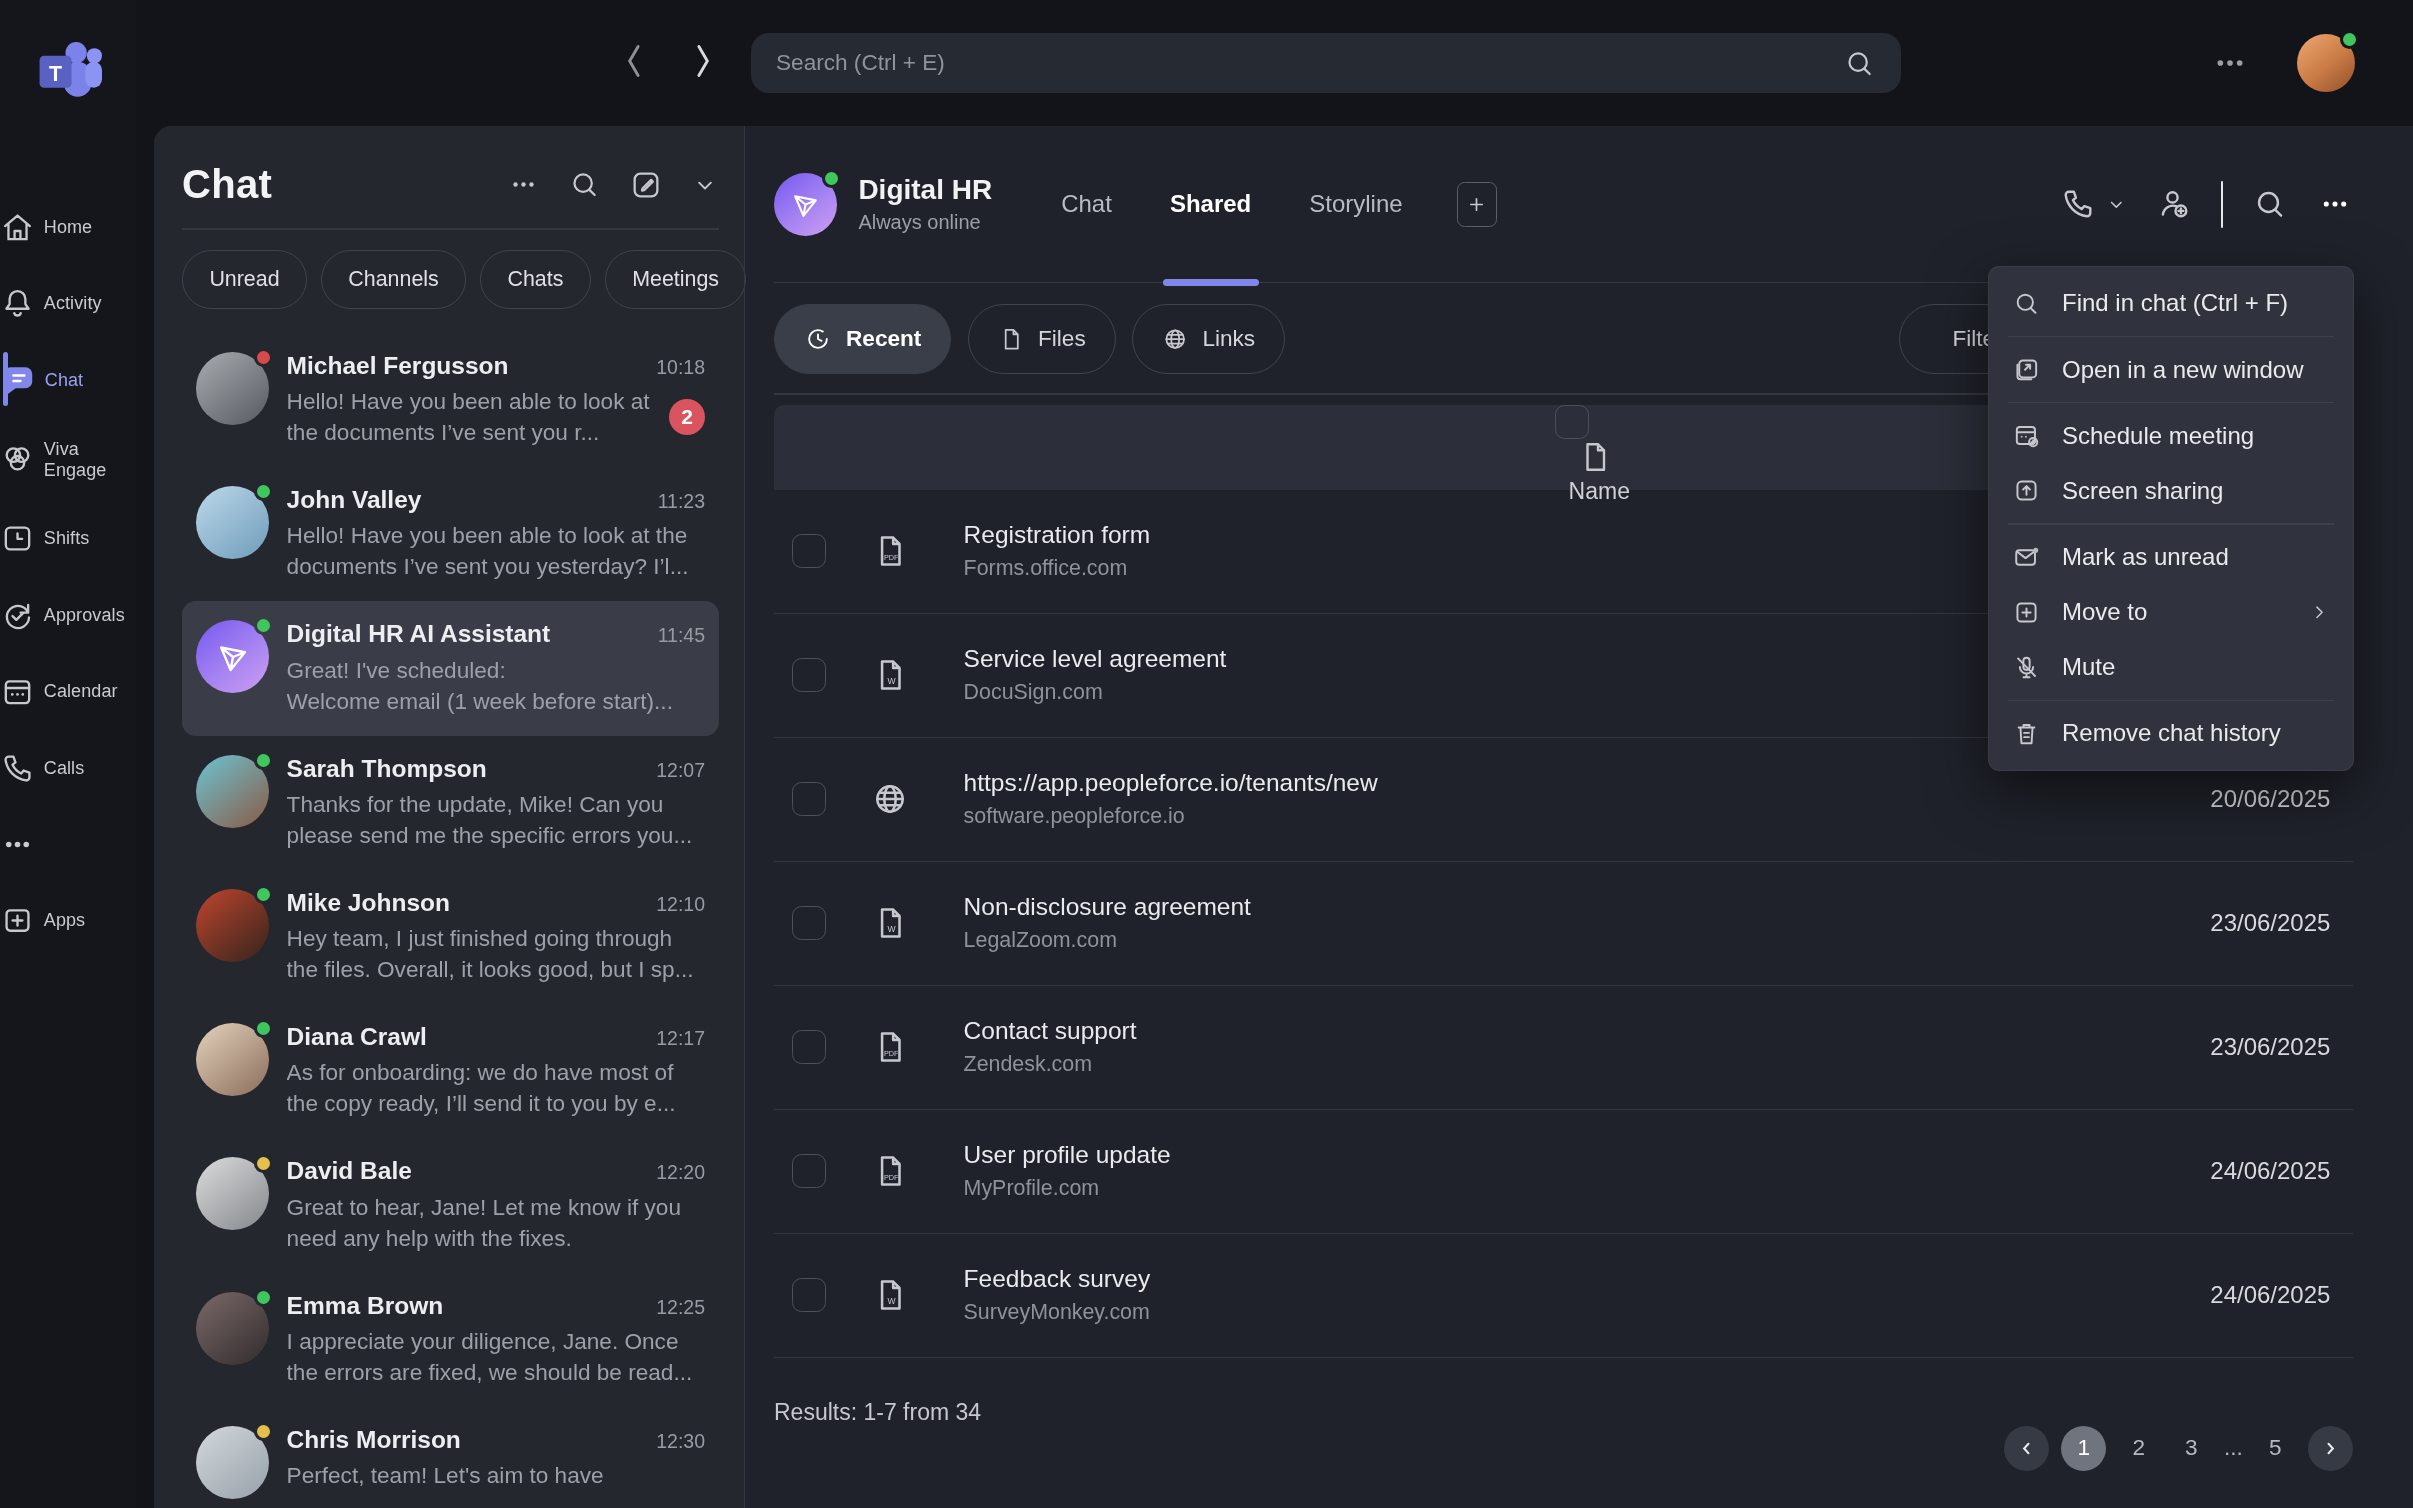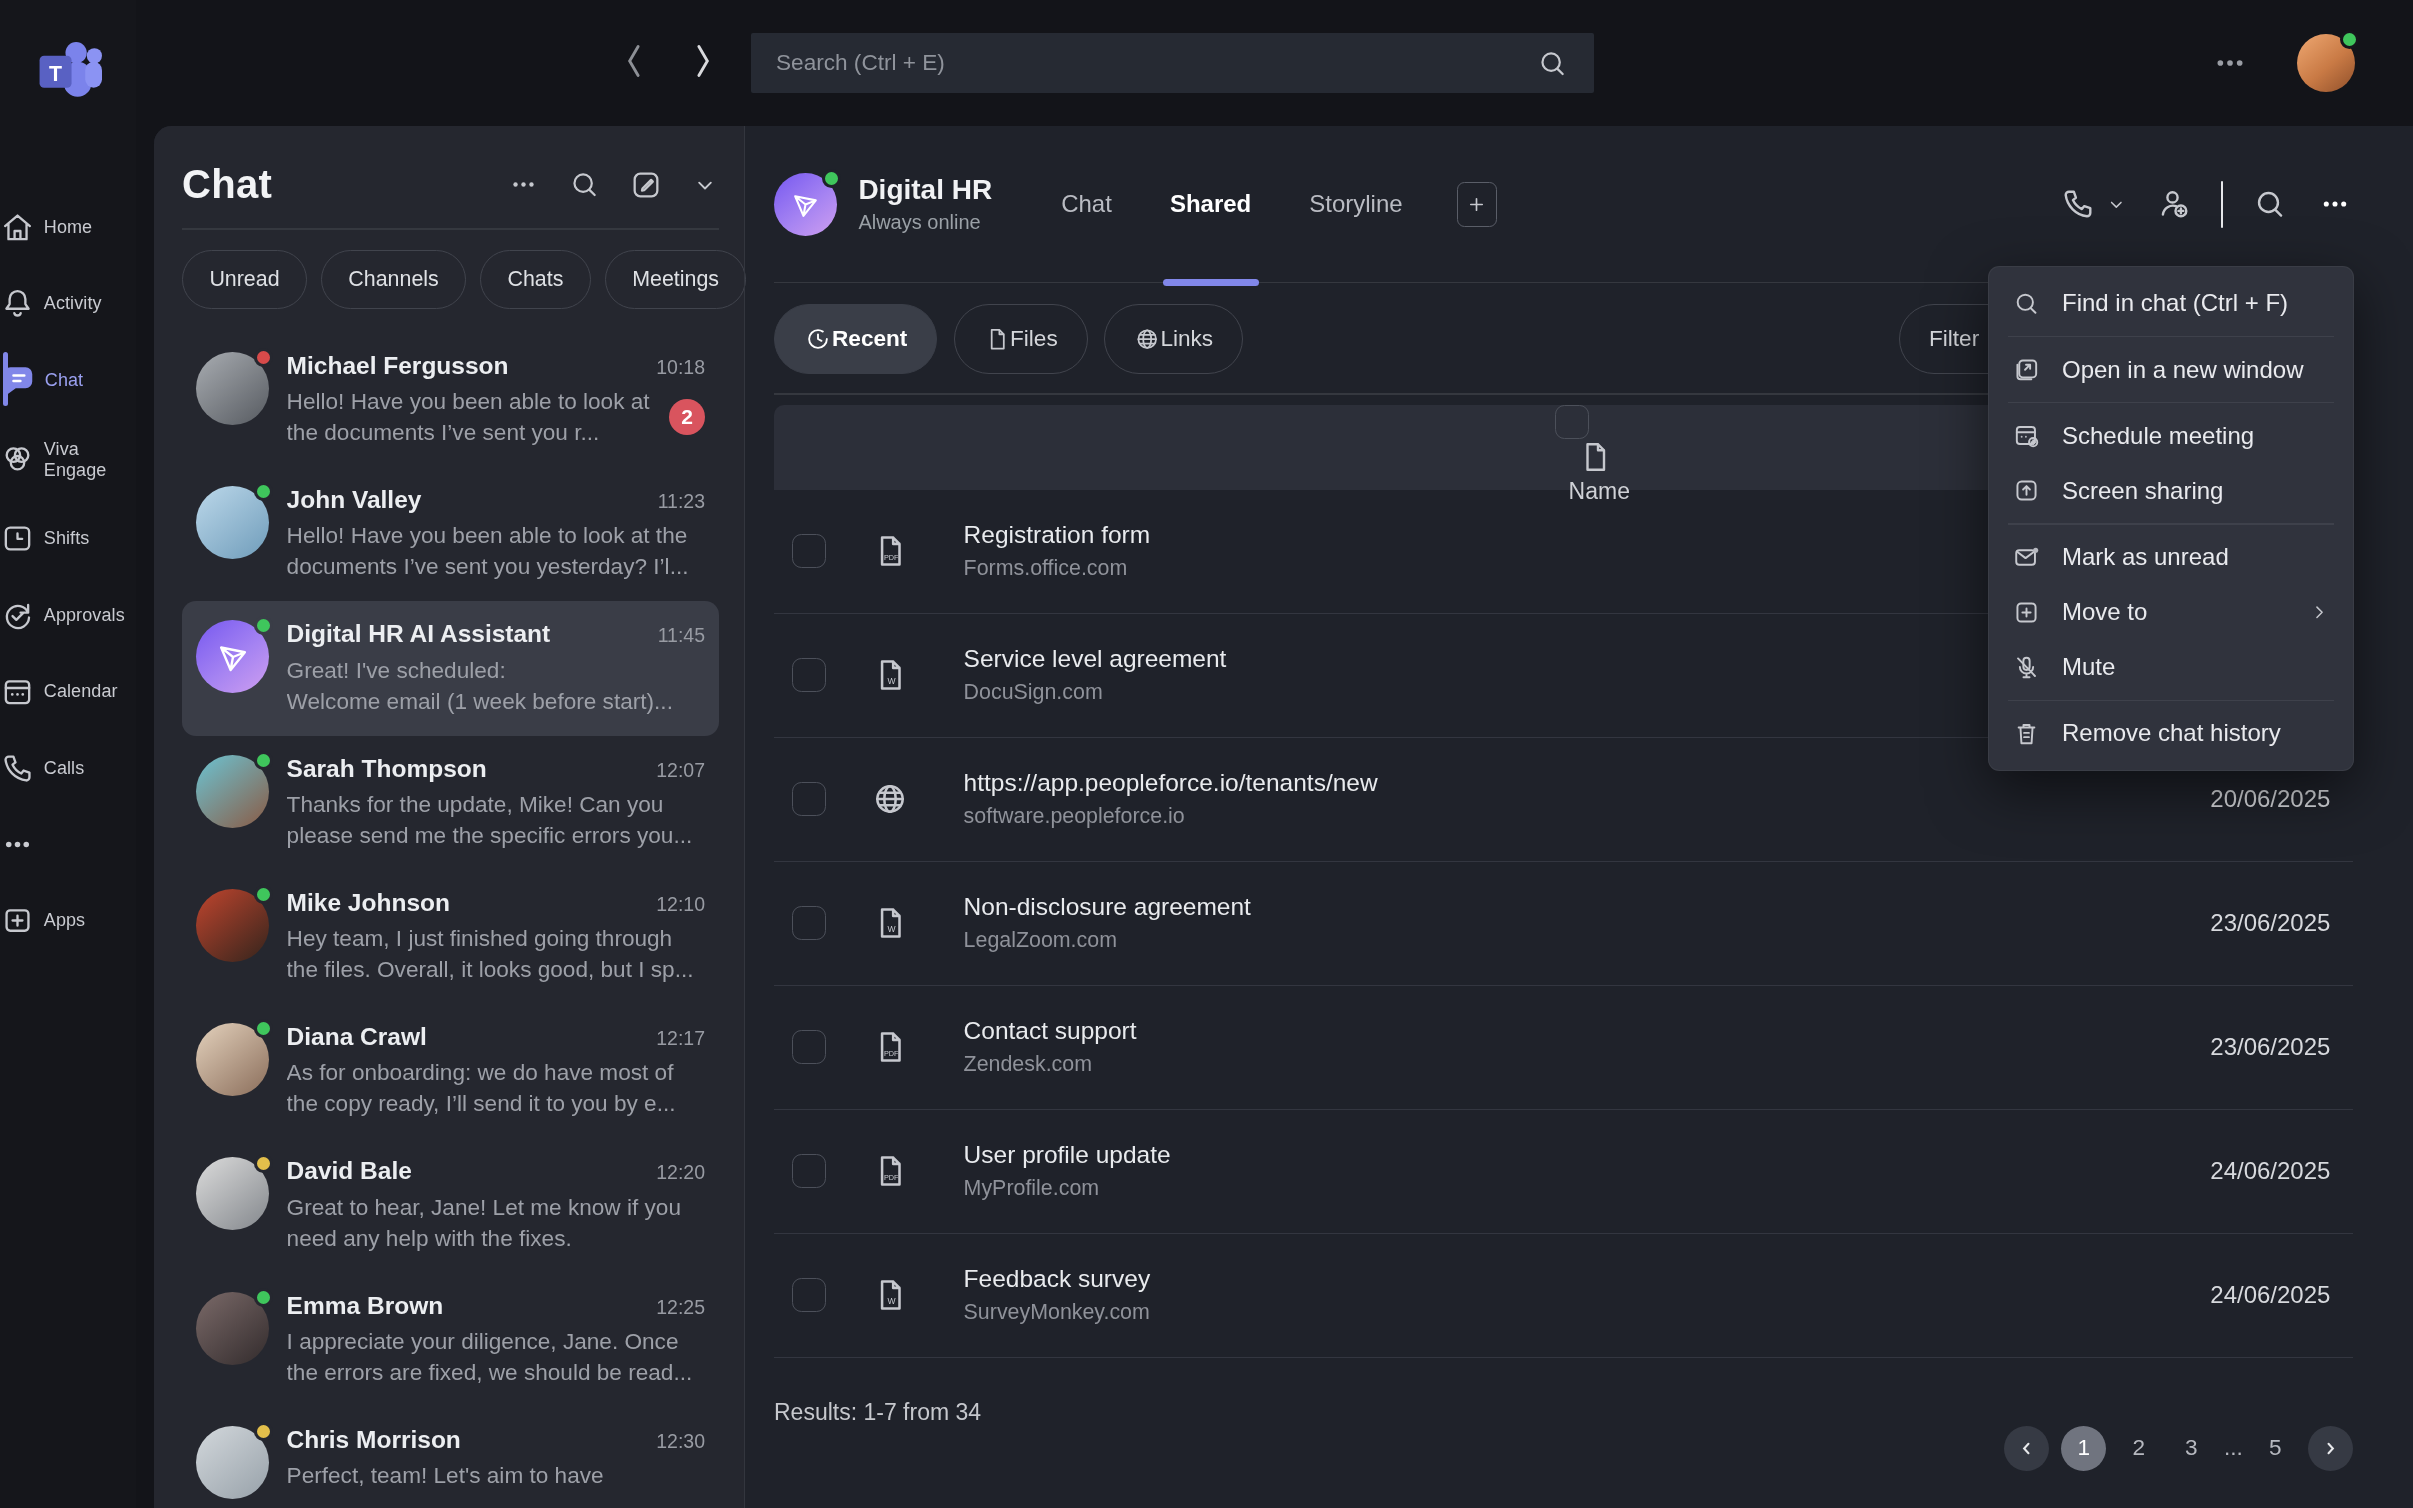--- a/index.html
+++ b/index.html
@@ -16,22 +16,22 @@
                align-items:center; gap:8.8px; cursor:pointer; }
   .side-item .lbl { font-size:18px; color:#c9cbd1; letter-spacing:0.1px; }
   .side-item.active .lbl { color:#9aa0f0; }
   .side-item.active::before { content:""; position:absolute; left:2.5px; top:11.3px; bottom:11.3px; width:5.7px;
                border-radius:3.8px; background:#8187e9; }
   .side-item .icw { height:36px; display:flex; align-items:center; }
 
   
   .topbar { position:absolute; left:136px; right:0; top:0; height:126px; }
   .nav-arrows { position:absolute; left:484px; top:36px; display:flex; gap:39px; }
-  .search { position:absolute; left:615px; top:33px; width:843px; height:60px; background:#262a33;
-            border-radius:2px; display:flex; align-items:center; padding:0 25px; }
+  .search { position:absolute; left:615px; top:33px; width:1150px; height:60px; background:#262a33;
+            border-radius:18px; display:flex; align-items:center; padding:0 25px; }
   .search input { flex:1; background:transparent; border:none; outline:none; font-size:22.6px;
             color:#cfd2d8; font-family:inherit; }
   .search input::placeholder { color:#8f939b; }
   .topbar-right { position:absolute; right:58px; top:0; height:126px; display:flex; align-items:center; gap:47px; }
   .avatar-top { position:relative; width:58px; height:58px; border-radius:50%;
                 background:linear-gradient(140deg,#e8a06a 10%,#c97a45 55%,#8f4f2a 100%); }
   .dot { position:absolute; width:19px; height:19px; border-radius:50%; border:3.8px solid #15161b; }
   .dot.tr { top:-3.8px; right:-3.8px; }
   .dot.online { background:#3fc65c; } .dot.busy { background:#d74a4a; } .dot.away { background:#e3bf4b; }
 
@@ -93,23 +93,23 @@
   .tab.active { color:#ffffff; font-weight:700; }
   .tab.active::after { content:""; position:absolute; bottom:-3.8px; left:50%; transform:translateX(-50%);
                        width:96px; height:7px; border-radius:5px; background:#8187e9; }
   .plus-btn { margin-left:54px; width:40px; height:45px; border:1.3px solid #5a5e68; border-radius:7.5px;
               display:flex; align-items:center; justify-content:center; cursor:pointer; }
   .conv-actions { margin-left:auto; display:flex; align-items:center; gap:29px; }
   .va-divider { width:1.9px; height:47px; background:#e6e7ea; border-radius:1.3px; }
 
   
   .toolbar { display:flex; align-items:center; margin-top:21.4px; position:relative; }
-  .tool-pill { height:70px; border-radius:38px; display:flex; align-items:center; gap:0;
+  .tool-pill { height:70px; border-radius:38px; display:flex; align-items:center; gap:14px;
                padding:0 29px; font-size:22.6px; color:#d4d6da; border:1.3px solid #41444d; margin-right:16.3px;
-               cursor:pointer; }
+               cursor:pointer;justify-content:center; }
   .tool-pill.active { background:#3a3e48; border-color:#3a3e48; color:#ffffff; font-weight:600; }
   .filter-pill { position:absolute; left:1125px; top:0; width:157px; }
   .tb-divider { height:1.3px; background:#35383f; margin-top:19px; }
 
   
   .thead { display:flex; align-items:center; height:85px; background:#2c2f39; border-radius:10px 10px 0 0;
            margin-top:10px; padding-left:17.6px;flex-direction:column; }
   .trow { display:flex; align-items:center; height:124px; padding-left:17.6px; border-bottom:1.3px solid #333640; }
   .cb { flex:0 0 34px; width:34px; height:34px; border:1.9px solid #4c505a; border-radius:9.4px; cursor:pointer; }
   .ficon { flex:0 0 39px; margin-left:45px; }

